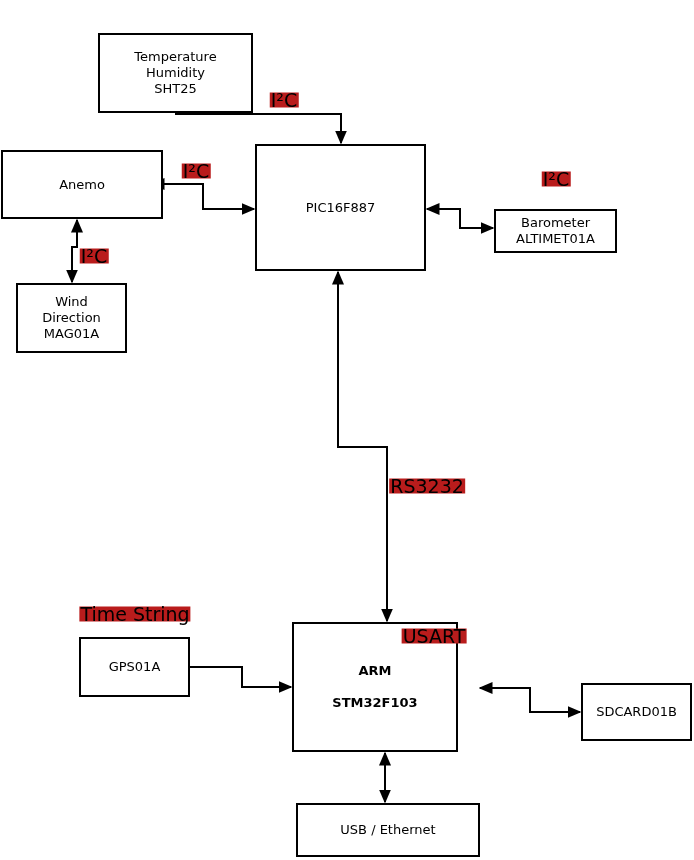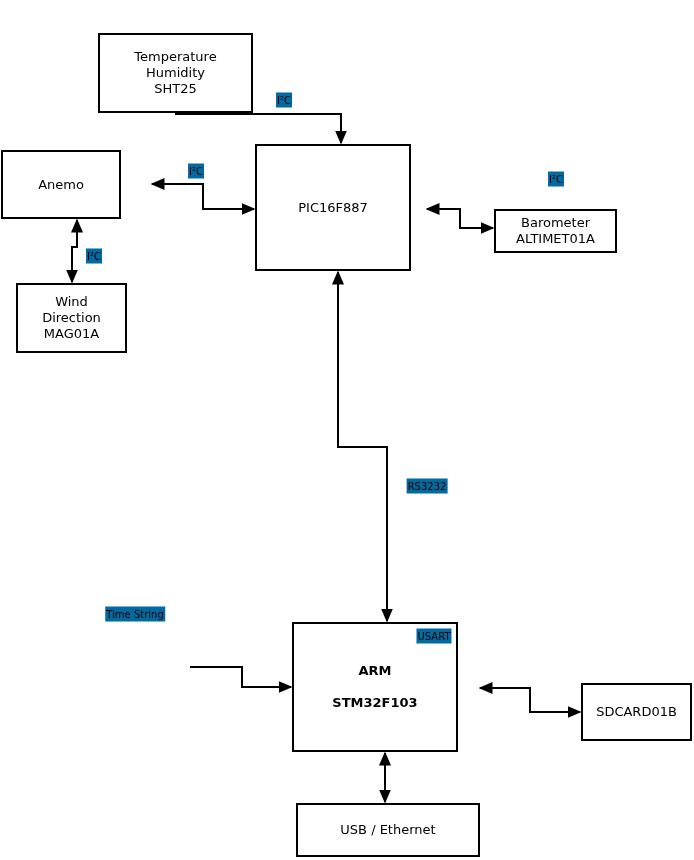--- a/index.html
+++ b/index.html
@@ -27,31 +27,31 @@
     align-items: center;
     justify-content: center;
     text-align: center;
     white-space: pre-line;
     font-size: 13px;
     line-height: 16px;
   }
   .edge-label {
     position: absolute;
     transform: translate(-50%, -50%);
-    font-size: 10px;
+    font-size: 19px;
     line-height: 15px;
     white-space: nowrap;
-    background: #0369a1;
+    background: #b91c1c;
     padding: 0 1px;
   }
   
   .n-sht25     { left: 98px;  top: 1px;   width: 155px; height: 80px; margin-top: 32px; }
-  .n-anemo     { left: 1px;   top: 150px; width: 120px; height: 69px; }
+  .n-anemo     { left: 1px;   top: 150px; width: 162px; height: 69px; }
   .n-wind      { left: 16px;  top: 283px; width: 111px; height: 70px; }
-  .n-pic       { left: 255px; top: 144px; width: 156px; height: 127px; }
+  .n-pic       { left: 255px; top: 144px; width: 171px; height: 127px; }
   .n-barometer { left: 494px; top: 209px; width: 123px; height: 44px; text-align: center; }
   .n-gps       { left: 79px;  top: 637px; width: 111px; height: 60px; }
   .n-arm       { left: 292px; top: 622px; width: 166px; height: 130px; font-weight: bold; }
   .n-sdcard    { left: 581px; top: 683px; width: 111px; height: 58px; text-align: right; }
   .n-usb       { left: 296px; top: 803px; width: 184px; height: 54px; }
   
   .l-i2c-sht25     { left: 284px; top: 100px; }
   .l-i2c-anemo     { left: 196px; top: 171px; }
   .l-i2c-wind      { left: 94px;  top: 256px; }
   .l-i2c-barometer { left: 556px; top: 179px; }
@@ -90,20 +90,21 @@
 
   <div class="node n-wind">Wind
 Direction
 MAG01A</div>
 
   <div class="node n-pic">PIC16F887</div>
 
   <div class="node n-barometer">Barometer
 ALTIMET01A</div>
 
+  <div class="node n-gps">GPS01A</div>
 
   <div class="node n-arm">ARM
 
 STM32F103</div>
 
   <div class="node n-sdcard">SDCARD01B</div>
 
   <div class="node n-usb">USB / Ethernet</div>
 
   <span class="edge-label l-i2c-sht25">I²C</span>

